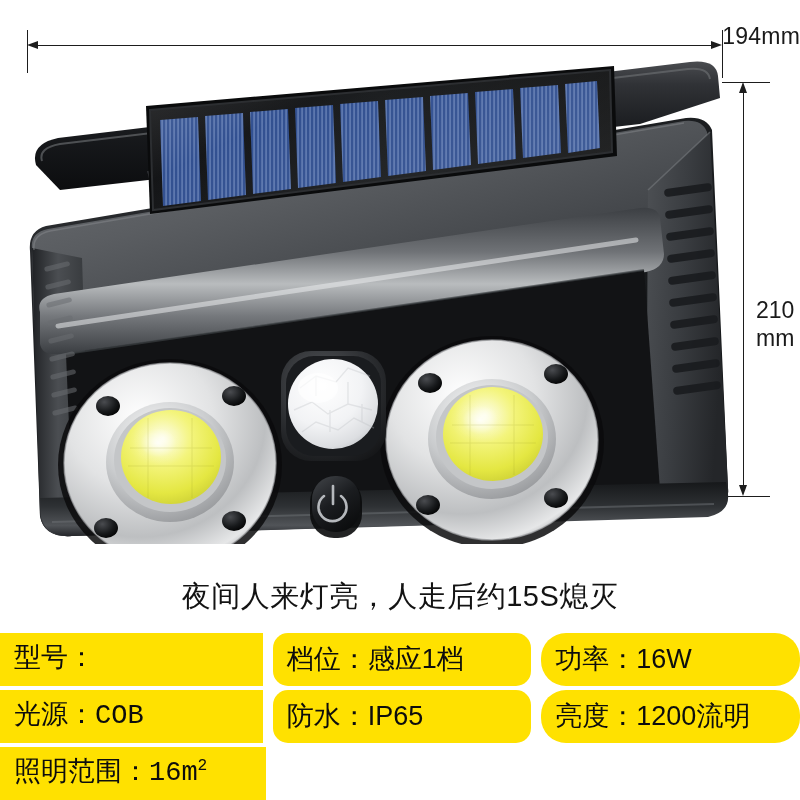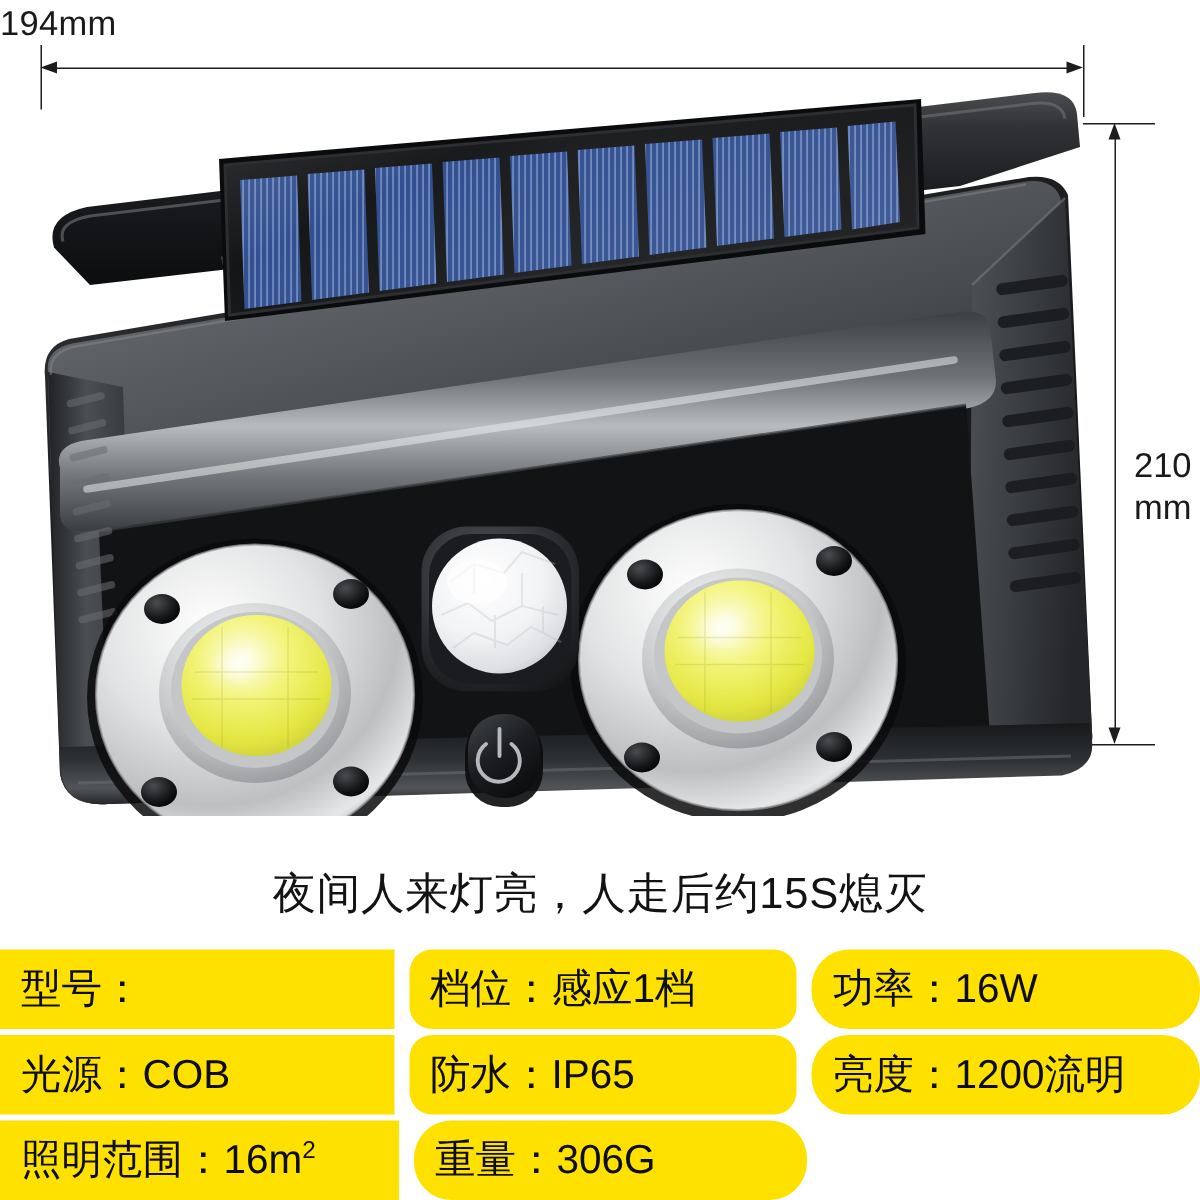--- a/index.html
+++ b/index.html
@@ -14,23 +14,23 @@
     overflow: hidden;
     font-family: "Liberation Sans", "DejaVu Sans", sans-serif;
     color: #111;
     -webkit-font-smoothing: antialiased;
   }
 
   
   .dim-label-top {
     position: absolute;
     left: 0;
-    top: 4px;
+    top: 25px;
     width: 800px;
-    text-align: left;
+    text-align: right;
     font-size: 23px;
     line-height: 1;
     letter-spacing: 0.2px;
     color: #1a1a1a;
   }
   .dim-label-right {
     position: absolute;
     left: 756px;
     top: 296px;
     width: 46px;
@@ -115,21 +115,21 @@
     display: flex;
     align-items: center;
     padding-left: 14px;
     font-size: 27px;
     line-height: 1;
     color: #0d0d0d;
     box-sizing: border-box;
     white-space: nowrap;
     overflow: hidden;
   }
-  .spec-cell.c1 { width: 266px; }
+  .spec-cell.c1 { width: 266px; font-family: Liberation Mono, monospace; }
   .spec-cell.c2 { width: 262px; border-radius: 15px; }
   .spec-cell.c3 { width: 262px; border-radius: 25px; }
   .spec-cell sup {
     font-size: 0.6em;
     vertical-align: super;
     line-height: 0;
   }
 </style>
 </head>
 <body>
@@ -457,18 +457,14 @@
     <div class="spec-cell c3">
         <span>亮度：</span>
         <span>1200流明</span>
       </div>
   </div>
   <div class="spec-row">
     <div class="spec-cell c1">
         <span>照明范围：</span>
         <span id="coverage-value">16m<sup>2</sup></span>
       </div>
-    <div class="spec-cell c3">
-        <span>重量：</span>
-        <span>306G</span>
-      </div>
   </div>
 </div>
 
 </body></html>

